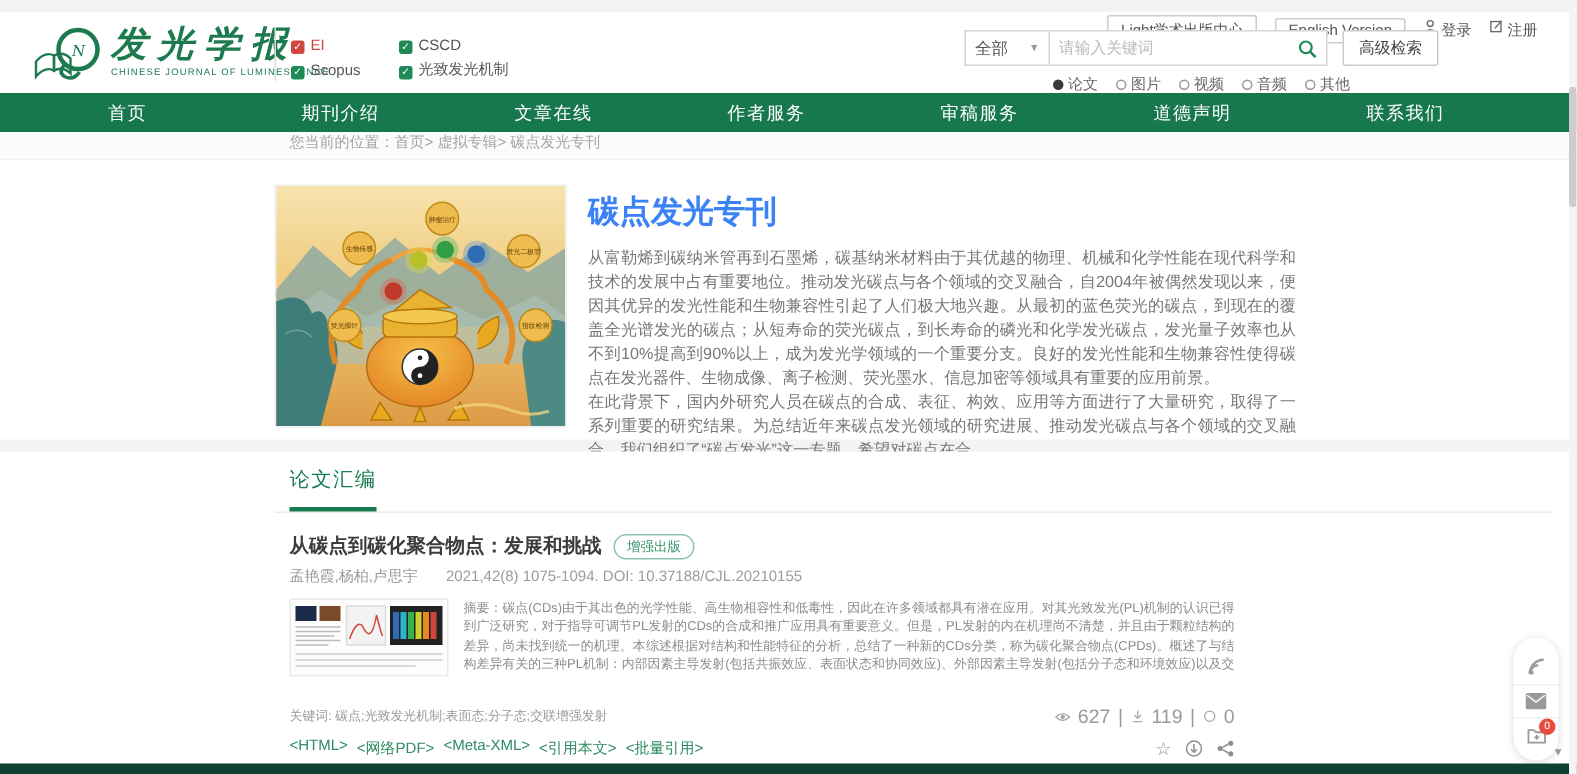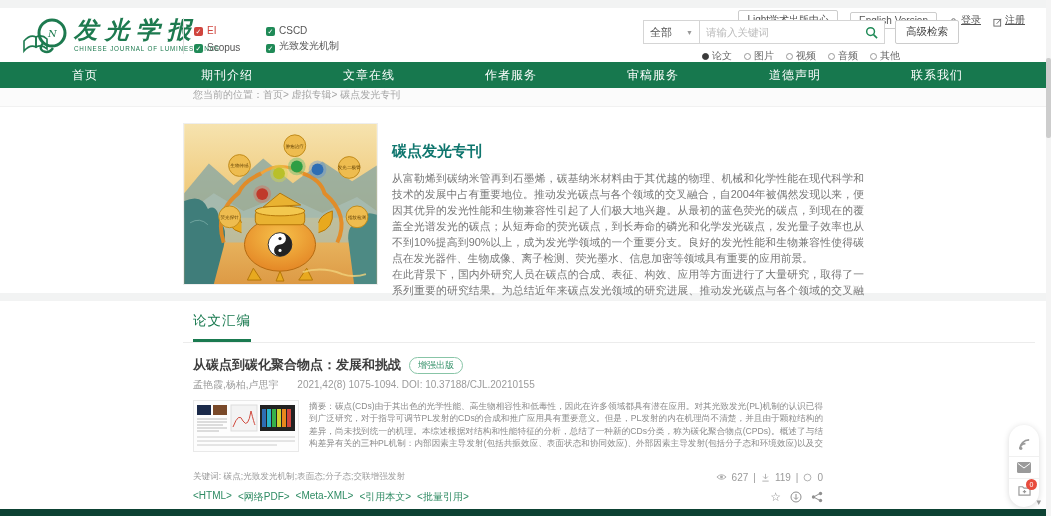--- a/index.html
+++ b/index.html
@@ -4,21 +4,21 @@
 <style>
   * { margin:0; padding:0; box-sizing:border-box; }
   html,body { background:#e9eaea; }
   body { font-family:"Liberation Sans","DejaVu Sans",sans-serif; }
   .page { position:relative; width:1051px; height:516px; background:#f2f3f3; overflow:hidden; margin:0 auto; }
 
   
   .header { position:absolute; top:8px; left:0; width:100%; height:54px; background:#fff; }
   .utility { position:absolute; top:2px; right:26px; display:flex; align-items:center; gap:12px; height:20px; }
   .u-btn { font-size:10px; color:#555; border:1px solid #ccc; border-radius:2px; padding:2px 8px; background:#fff; cursor:pointer; }
-  .u-link { font-size:10px; color:#555; display:flex; align-items:flex-end; gap:3px; cursor:pointer;text-decoration:underline; }
+  .u-link { font-size:10px; color:#555; display:flex; align-items:flex-start; gap:3px; cursor:pointer; }
   .logo-mark { position:absolute; left:20px; top:7px; }
   .logo-text { position:absolute; left:74px; top:9px; }
   .logo-zh { font-family:Liberation Sans, sans-serif; font-style:italic; font-weight:bold; font-size:24px; color:#1d7a4f; letter-spacing:7px; line-height:26px; }
   .logo-en { font-size:6.3px; color:#1d7a4f; letter-spacing:0.8px; margin-top:2px; }
   .hdr-divider { position:absolute; left:183px; top:10px; width:1px; height:36px; background:#ddd; }
   .badges { position:absolute; left:194px; top:11px; display:grid; grid-template-columns:58px auto; grid-auto-rows:17px; column-gap:14px; }
   .badge-ck { display:flex; align-items:flex-end; gap:4px; font-size:10px; color:#555; }
   .ckbox { width:9px; height:9px; border-radius:2px; display:inline-flex; align-items:center; justify-content:center; color:#fff; font-size:7px; line-height:9px; }
   .ck-green { background:#1f8a57; } .ck-red { background:#d0453e; }
   .lbl-red { color:#d0453e; }
@@ -40,42 +40,42 @@
   .nav-item { width:142px; color:#fff; font-size:12px; display:flex; align-items:center; justify-content:center; letter-spacing:1px; cursor:pointer; }
 
   
   .crumb { position:absolute; top:88px; left:0; width:100%; height:19px; background:#fbfbfb; border-bottom:1px solid #f1f1f1; display:flex; align-items:flex-start; padding-left:193px; font-size:10px; color:#a5a5a5; }
   .crumb b { font-weight:normal; color:#a5a5a5; }
 
   
   .hero { position:absolute; top:107px; left:0; width:100%; height:186px; background:#fff; }
   .hero-img { position:absolute; left:183px; top:16px; width:195px; height:162px; border:1px solid #eee; }
   .hero-txt { position:absolute; left:392px; top:20px; width:472px; }
-  .hero-title { font-size:15px; font-weight:bold; color:#0f766e; margin-bottom:9px;margin-top:15px; }
+  .hero-title { font-size:21px; font-weight:bold; color:#3b82f6; margin-bottom:9px; }
   .hero-p { font-size:10.8px; line-height:16px; color:#777; text-align:justify; word-break:break-all; }
   .hero-kw { margin-top:12px; font-size:11px; color:#555; }
   .hero-kw .kwl { letter-spacing:3px; color:#666; }
   .hero-kw .kwv { color:#333; margin-left:6px; }
 
   
   .articles { position:absolute; top:301px; left:0; width:100%; height:215px; background:#fff; }
   .tabs { margin:10px 16px 0 183px; border-bottom:1px solid #ececec; padding-left:10px; }
   .tab { display:inline-block; font-size:13.5px; color:#1a7a50; padding-bottom:9px; border-bottom:3px solid #1a7a50; cursor:pointer; letter-spacing:1px; }
   .art { margin-left:193px; width:630px; }
   .art-title-row { display:flex; align-items:center; gap:8px; margin-top:13px; }
   .art-title { font-size:13px; font-weight:bold; color:#3c3c3c; cursor:pointer; }
   .art-badge { font-size:9px; color:#35926a; border:1px solid #88c5a7; border-radius:9px; padding:1px 8px; background:#fff; }
   .art-meta { margin-top:4px; font-size:10px; color:#9b9b9b; }
   .art-meta .au { margin-right:16px; }
   .art-body { display:flex; gap:10px; margin-top:8px; }
   .thumb { width:106px; height:52px; border:1px solid #e9e9e9; background:#fff; flex:none; cursor:pointer; }
   .abstract { position:relative; flex:1; font-size:8.6px; line-height:12.4px; color:#8c8c8c; text-align:justify; word-break:break-all; max-height:50px; overflow:hidden; }
   .kw-row { display:flex; justify-content:space-between; align-items:center; margin-top:19px; }
   .kw-txt { font-size:8.6px; color:#9a9a9a; }
-  .stats { display:flex; align-items:center; gap:5px; font-size:10px; color:#9a9a9a; }
+  .stats { display:flex; align-items:center; gap:5px; font-size:13px; color:#9a9a9a; }
   .stats svg { display:block; }
   .links-row { display:flex; justify-content:space-between; align-items:center; margin-top:7px; }
   .link-set { display:flex; gap:6px; }
   .a-link { font-size:10px; color:#2e8b63; cursor:pointer; }
   .act-set { display:flex; gap:9px; align-items:center; color:#8f8f8f; }
   .act-set .star { font-size:12px; color:#8f8f8f; cursor:pointer; line-height:12px; }
   .date { margin-top:6px; font-size:10px; color:#9b9b9b; }
 
   
   .bottom-bar { position:absolute; left:0; bottom:0; width:100%; height:7px; background:#0d4233; z-index:6; }

